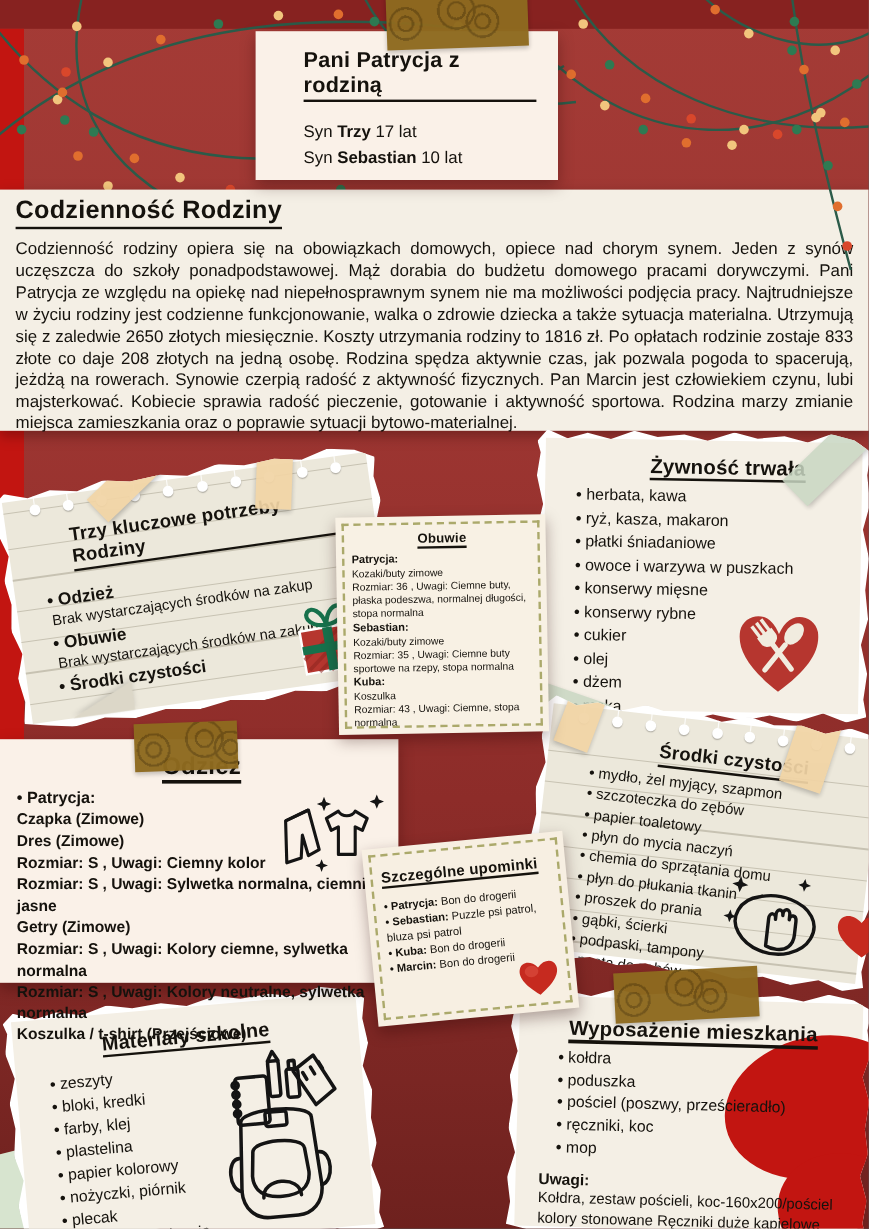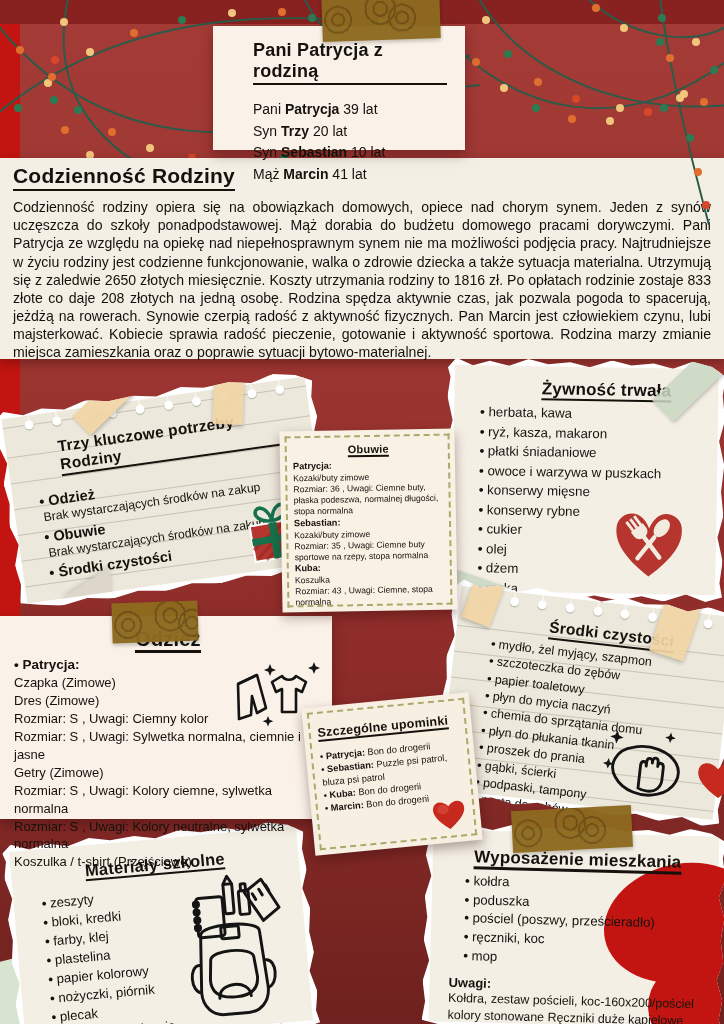--- a/index.html
+++ b/index.html
@@ -61,21 +61,21 @@
   .food .title{display:block;text-align:center;font-size:17px;margin:13px 0 4px 40px;}
   .food .title span{border-bottom:2.5px solid var(--ink);}
   .food ul{list-style:none;padding:0 0 0 26px;}
   .food li{font-size:13.3px;line-height:1.47;font-weight:500;}
   .heart-cutlery{position:absolute;right:28px;bottom:14px;width:78px;height:72px;}
   
   .clothing{left:0;top:616px;width:332px;height:203px;background:var(--cream-pink);z-index:4;padding:12px 10px 0 14px;}
   .clothing .title{display:block;text-align:center;font-size:20px;margin-bottom:6px;}
   .clothing .title span{border-bottom:3px solid var(--ink);}
   .clothing .person{font-size:13.5px;font-weight:800;margin-bottom:2px;}
-  .clothing .line{font-size:13px;line-height:1.38;font-weight:400;}
+  .clothing .line{font-size:13px;line-height:1.38;font-weight:700;}
   .clothes-icon{position:absolute;right:8px;top:42px;width:100px;height:92px;}
   
   .cleaning{left:442px;top:594px;width:290px;height:218px;transform:rotate(6.5deg);z-index:3;}
   .cleaning .title{display:inline-block;font-size:15.5px;margin:22px 0 3px 92px;}
   .cleaning ul{list-style:none;padding:0 0 0 36px;}
   .cleaning li{font-size:12.4px;line-height:1.4;font-weight:500;}
   .hand-icon{position:absolute;right:26px;bottom:6px;width:92px;height:80px;}
   
   .gifts{left:308px;top:700px;width:168px;height:148px;background:#F7EFE2;transform:rotate(-5.5deg);z-index:7;padding:16px 10px 8px 14px;}
   .gifts .frame{position:absolute;inset:5px;border:2px dashed #ABA96B;pointer-events:none;}
@@ -189,24 +189,22 @@
         <circle cx="242" cy="205" r="4" fill="#D9472B"></circle>
       <circle cx="132" cy="8" r="4" fill="#E06E2E"></circle>
         <circle cx="160" cy="28" r="4" fill="#F2C57D"></circle>
         <circle cx="196" cy="42" r="4" fill="#2E7A52"></circle>
         <circle cx="232" cy="42" r="4" fill="#F2C57D"></circle>
     </g>
   </svg>
 
   <div class="note header-card">
     <div class="title ul" style="display:inline-block;">Pani Patrycja z rodziną</div>
-    <div class="member"><span>Pani</span> <b>Patrycja</b> <span> 39 lat</span></div>
-    <div class="member"><span>Syn</span> <b> Trzy</b> <span>20 lat</span></div>
+    <div class="member"><span>Syn</span> <b> Trzy</b> <span>17 lat</span></div>
     <div class="member"><span>Syn</span> <b>Sebastian</b> <span>10 lat</span></div>
-    <div class="member"><span>Mąż</span> <b>Marcin</b> <span>41 lat</span></div>
   </div>
   <div class="tape brown" style="left:322px;top:-8px;width:118px;height:48px;transform:rotate(-2deg);z-index:5;"></div>
 
   <section class="daily">
     <div class="title ul" style="display:inline-block;">Codzienność Rodziny</div>
     <p>Codzienność rodziny opiera się na obowiązkach domowych, opiece nad chorym synem. Jeden z synów uczęszcza do szkoły ponadpodstawowej. Mąż dorabia do budżetu domowego pracami dorywczymi. Pani Patrycja ze względu na opiekę nad niepełnosprawnym synem nie ma możliwości podjęcia pracy. Najtrudniejsze w życiu rodziny jest codzienne funkcjonowanie, walka o zdrowie dziecka a także sytuacja materialna. Utrzymują się z zaledwie 2650 złotych miesięcznie. Koszty utrzymania rodziny to 1816 zł. Po opłatach rodzinie zostaje 833 złote co daje 208 złotych na jedną osobę. Rodzina spędza aktywnie czas, jak pozwala pogoda to spacerują, jeżdżą na rowerach. Synowie czerpią radość z aktywność fizycznych. Pan Marcin jest człowiekiem czynu, lubi majsterkować. Kobiecie sprawia radość pieczenie, gotowanie i aktywność sportowa. Rodzina marzy zmianie miejsca zamieszkania oraz o poprawie sytuacji bytowo-materialnej.</p>
   </section>
 
   <div class="note torn needs">
     <div class="paper lined">

